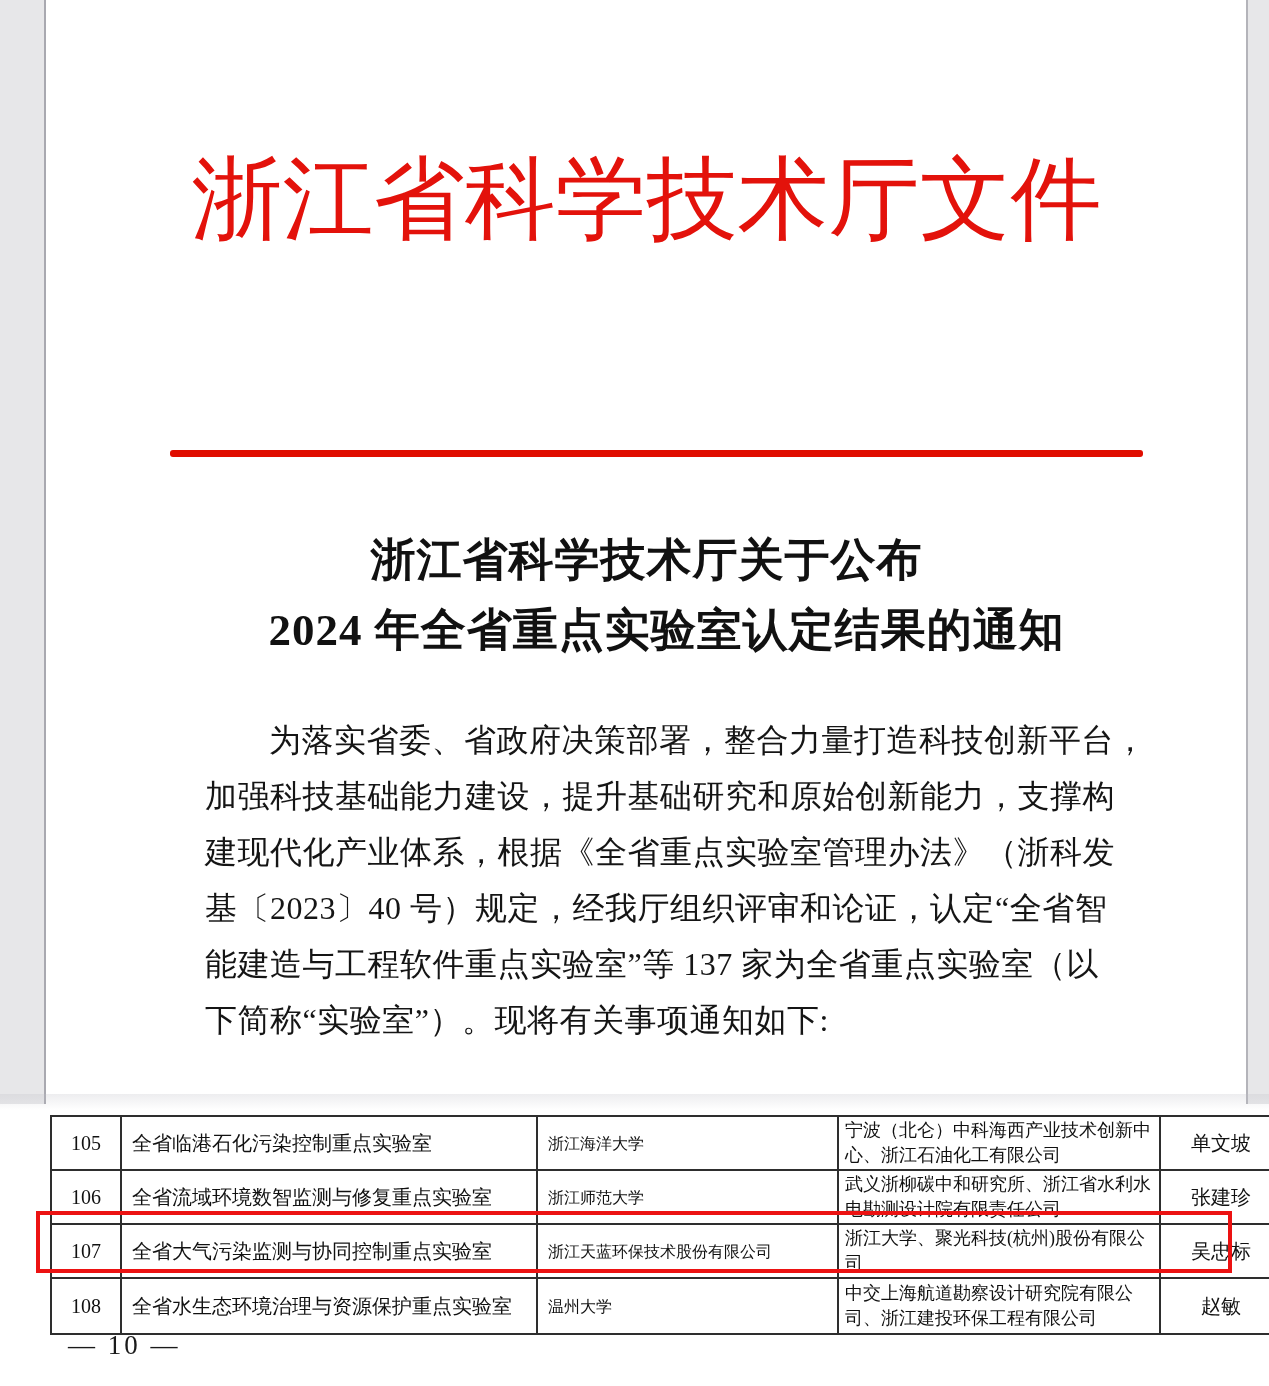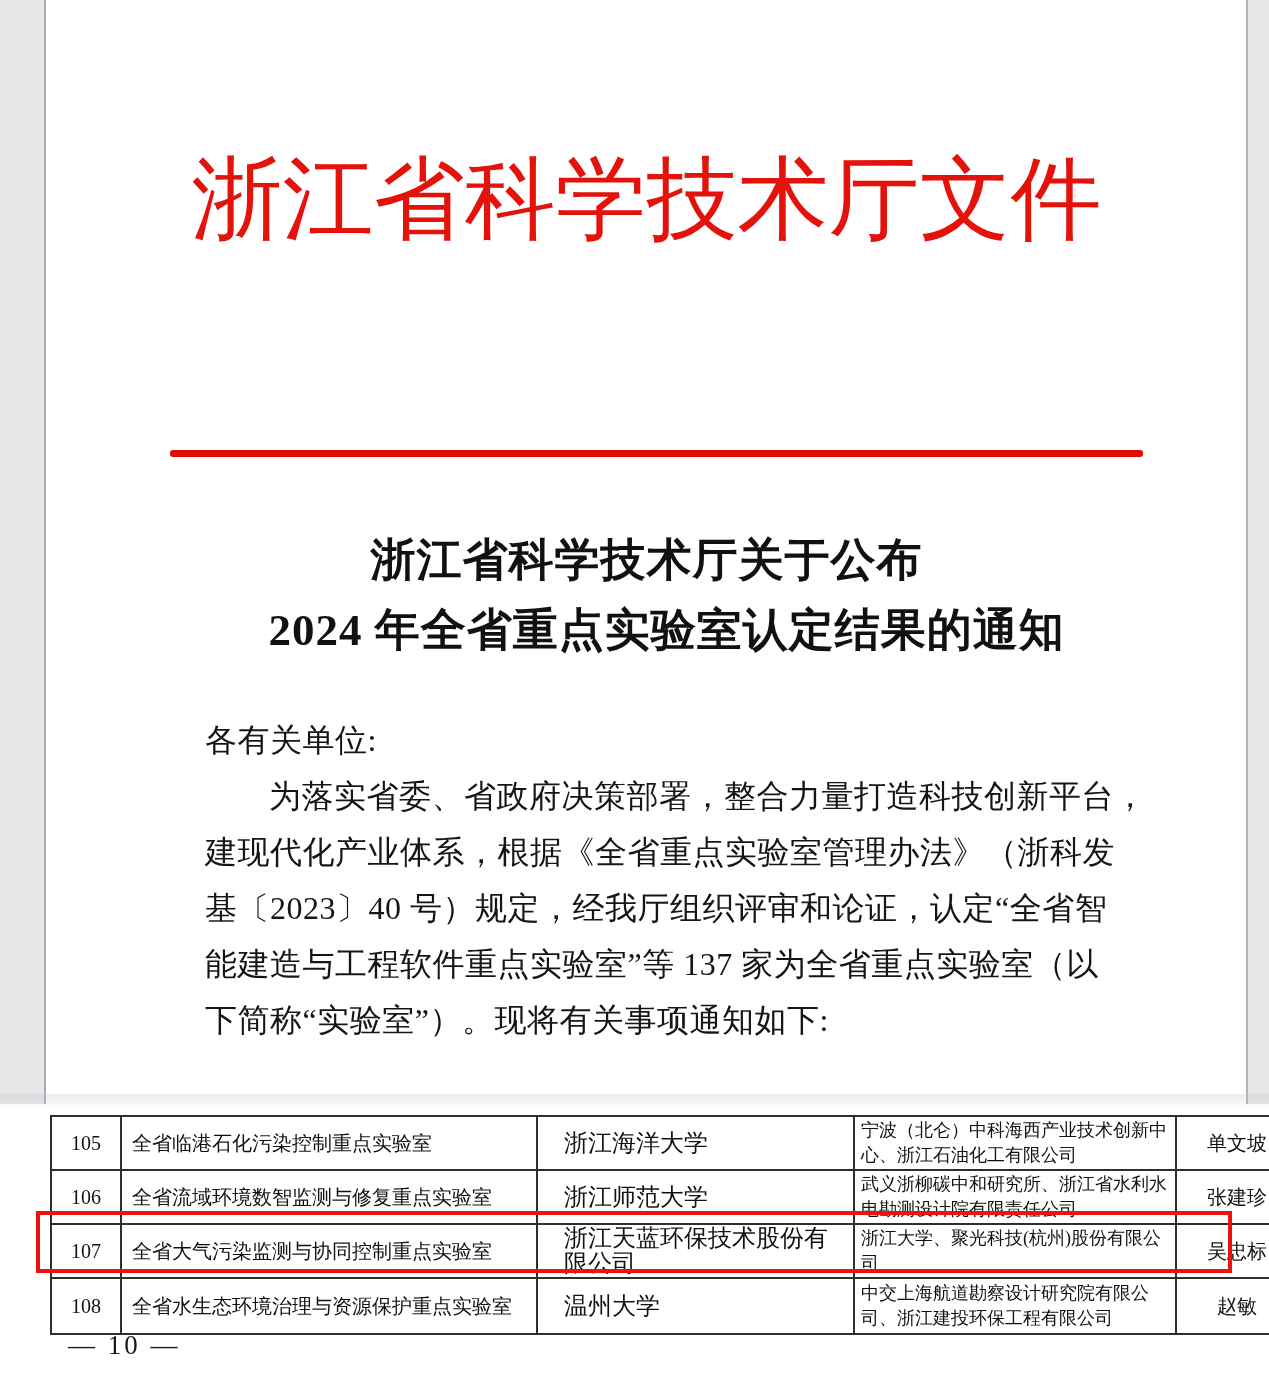--- a/index.html
+++ b/index.html
@@ -44,21 +44,21 @@
     position:absolute;top:1115px;left:50px;
     border-collapse:collapse;table-layout:fixed;width:1167px;
     font-size:20px;color:#111;
   }
   .lab-table td{
     border:2px solid #2e2e2e;vertical-align:middle;
     padding:1px 4px;word-break:break-all;line-height:25px;
   }
   td.c-no{text-align:center;width:60px;}
   td.c-lab{width:400px;text-align:left;padding-left:10px;border-radius:6px;}
-  td.c-host{width:285px;text-align:left;padding-left:26px;font-size:24px;margin-top:28px;}
+  td.c-host{width:285px;text-align:left;padding-left:10px;font-size:16px;margin-top:28px;}
   td.c-partner{width:310px;text-align:left;padding-left:6px;font-size:18px;}
   td.c-dir{width:112px;text-align:center;}
   tr.r1{height:50px;} tr.r2{height:52px;} tr.r3{height:50px;} tr.r4{height:56px;}
 
   .highlight-box{
     position:absolute;top:1211px;left:36px;width:1196px;height:62px;
     border:4px solid #ec1212;box-sizing:border-box;background:transparent;
     pointer-events:none;
   }
   .page-number{
@@ -77,22 +77,22 @@
 
   <div class="doc-title">浙江省科学技术厅文件</div>
 
 
   <div class="red-divider"></div>
 
   <div class="notice-title l1">浙江省科学技术厅关于公布</div>
   <div class="notice-title l2">2024 年全省重点实验室认定结果的通知</div>
 
   <div class="body-block">
-    <div class="body-line">各有关单位:</div>
     <div class="body-line indent">为落实省委、省政府决策部署，整合力量打造科技创新平台，</div>
+    <div class="body-line">加强科技基础能力建设，提升基础研究和原始创新能力，支撑构</div>
     <div class="body-line">建现代化产业体系，根据《全省重点实验室管理办法》（浙科发</div>
     <div class="body-line">基〔2023〕40 号）规定，经我厅组织评审和论证，认定“全省智</div>
     <div class="body-line">能建造与工程软件重点实验室”等 137 家为全省重点实验室（以</div>
     <div class="body-line">下简称“实验室”）。现将有关事项通知如下:</div>
   </div>
 
   <table class="lab-table">
     <tbody>
       <tr class="r1">
         <td class="c-no">105</td>

